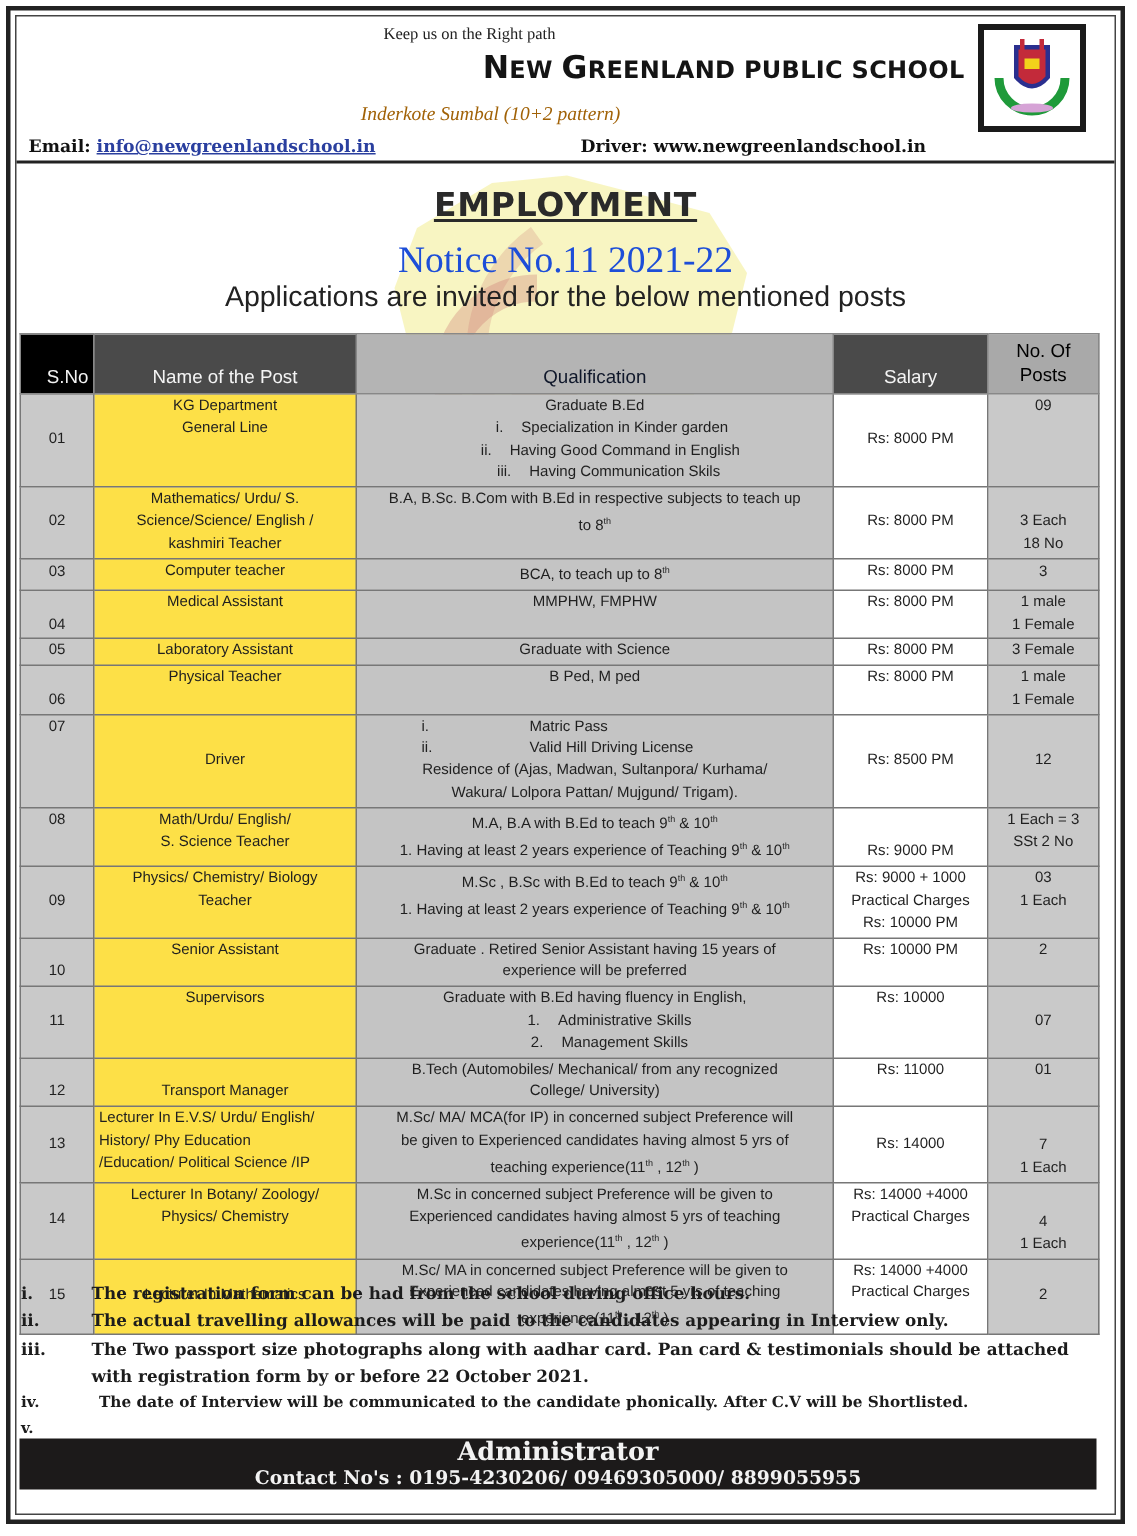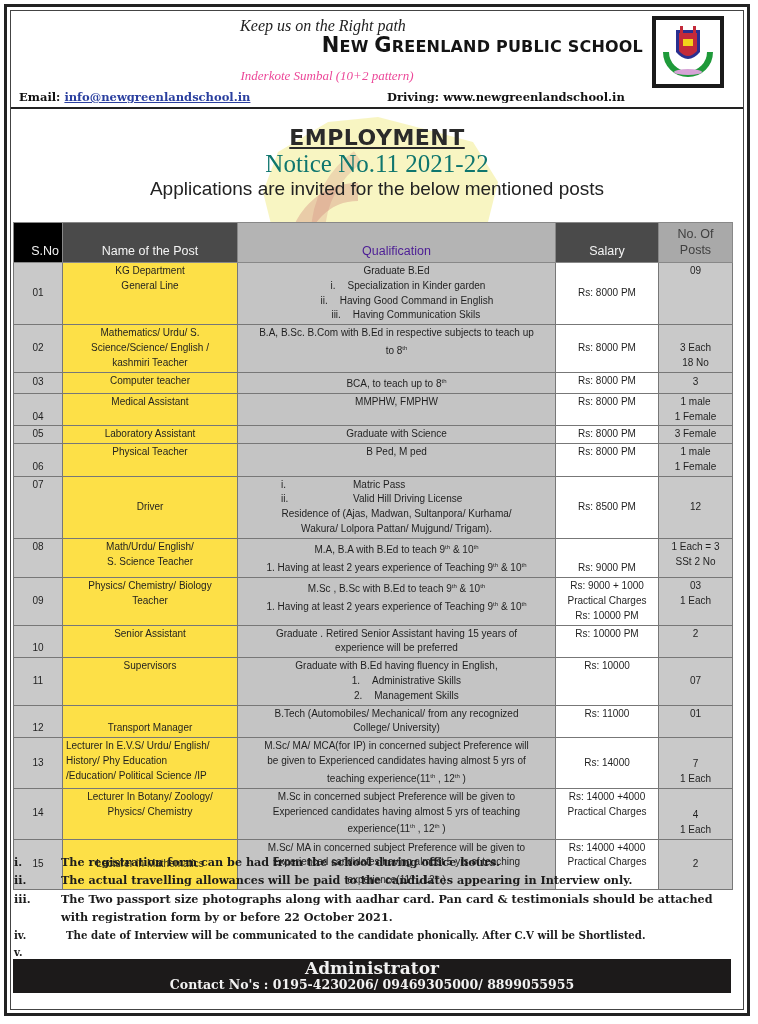--- a/index.html
+++ b/index.html
@@ -3,47 +3,47 @@
 <meta charset="utf-8">
 <style>
   * { box-sizing: border-box; margin: 0; padding: 0; }
   html, body { width: 758px; height: 1024px; background: #ffffff; overflow: hidden; }
   body { font-family: "Liberation Sans", sans-serif; color: #1a1a1a; position: relative; }
 
   .frame-outer { position: absolute; left: 4px; top: 4px; width: 746px; height: 1012px; border: 3px solid #222; }
   .frame-inner { position: absolute; left: 10px; top: 10px; width: 734px; height: 1000px; border: 1px solid #444; }
 
   .header { position: absolute; left: 11px; top: 11px; width: 732px; height: 96px; }
-  .motto { position: absolute; top: 6px; left: 12px; width: 600px; text-align: center; font-family: "Liberation Serif", serif; font-style: italic; font-size: 16px; color: #222; }
+  .motto { position: absolute; top: 6px; left: 2px; width: 600px; text-align: center; font-family: "Liberation Serif", serif; font-size: 11px; color: #222; }
   .school-name { position: absolute; top: 22px; left: 0; width: 632px; text-align: right; font-family: "DejaVu Sans", sans-serif; font-weight: bold; font-size: 21px; letter-spacing: 0.2px; color: #141414; }
   .school-name .sc { font-size: 16px; }
-  .subtitle { position: absolute; top: 57px; left: 0; width: 632px; text-align: center; font-family: "Liberation Serif", serif; font-style: italic; font-size: 13px; color: #ec4899; }
+  .subtitle { position: absolute; top: 57px; left: 0; width: 632px; text-align: center; font-family: "Liberation Serif", serif; font-style: italic; font-size: 13px; color: #a16207; }
   .contact-line { position: absolute; top: 79px; left: 8px; width: 620px; font-family: "DejaVu Serif", serif; font-weight: bold; font-size: 11.5px; color: #111; }
   .contact-line .email-link { color: #2a3f9f; text-decoration: underline; }
   .contact-line .website { position: absolute; left: 368px; top: 0; }
   .logo-box { position: absolute; left: 641px; top: 5px; width: 72px; height: 72px; border: 4px solid #1a1a1a; background: #fff; display: flex; align-items: center; justify-content: center; }
   .header-rule { position: absolute; left: 11px; top: 107px; width: 732px; border-top: 2px solid #222; }
 
   .watermark-map { position: absolute; left: 258px; top: 112px; width: 250px; height: 200px; pointer-events: none; }
   .watermark-text { position: absolute; pointer-events: none; font-family: "DejaVu Sans", sans-serif; }
   .wm-jkalerts { left: 150px; top: 318px; font-size: 60px; color: rgba(160,160,160,0.35); letter-spacing: 2px; }
   .wm-latest { left: 172px; top: 425px; font-size: 33px; font-weight: bold; color: rgba(110,110,110,0.35); letter-spacing: 1px; }
 
   .title-block { position: absolute; left: 11px; top: 125px; width: 732px; text-align: center; }
   .employment { font-family: "DejaVu Sans", sans-serif; font-size: 22px; font-weight: bold; text-decoration: underline; color: #2a2a2a; letter-spacing: 0.5px; }
-  .notice { margin-top: 0; font-family: "Liberation Serif", serif; font-size: 25px; color: #0f766e; }
+  .notice { margin-top: 10px; font-family: "Liberation Serif", serif; font-size: 25px; color: #1d4ed8; }
   .invite { margin-top: 0px; font-family: "Liberation Sans", sans-serif; font-size: 19px; color: #222; }
 
   table.posts { position: absolute; left: 13px; top: 222px; width: 719px; border-collapse: collapse; font-family: "Liberation Sans", sans-serif; font-size: 10px; color: #1f1f1f; table-layout: fixed; }
   table.posts th { height: 40px; font-size: 12.5px; font-weight: normal; padding: 0 3px 4px; vertical-align: bottom; border: 1px solid #888; }
   th.h-sno { background: #000000; color: #f2f2f2; text-align: right; padding-left: 10px; }
   th.h-name { background: #4a4a4a; color: #f4f4f4; }
-  th.h-qual { background: #b4b4b4; color: #4c1d95; }
+  th.h-qual { background: #b4b4b4; color: #0f172a; }
   th.h-sal { background: #4a4a4a; color: #f4f4f4; }
-  th.h-posts { background: #a9a9a9; color: #404040; line-height: 16px; }
+  th.h-posts { background: #a9a9a9; color: #000000; line-height: 16px; }
   table.posts td { border: 1px solid #777; padding: 1px 3px; text-align: center; line-height: 14.8px; }
   td.c-sno { background: #c9c9c9; text-align: left; padding-left: 6px; }
   td.c-name { background: #fde047; }
   td.c-qual { background: #c4c4c4; }
   td.c-sal { background: #ffffff; }
   td.c-posts { background: #c9c9c9; }
   .va-top { vertical-align: top; }
   .va-mid { vertical-align: middle; }
   .va-bot { vertical-align: bottom; }
   .ol-line { display: block; }
@@ -74,21 +74,21 @@
 </svg>
 
 <header class="header">
   <div class="motto">Keep us on the Right path</div>
   <div class="school-name"><span>N</span><span class="sc">EW </span><span>G</span><span class="sc">REENLAND PUBLIC SCHOOL</span></div>
   <div class="subtitle">Inderkote Sumbal (10+2 pattern)</div>
   <div class="contact-line">
     <span>Email:</span>
     <a class="email-link">info@newgreenlandschool.in</a>
     <span class="website">
-      <span>Driving:</span>
+      <span>Driver:</span>
       <span>www.newgreenlandschool.in</span>
     </span>
   </div>
   <div class="logo-box">
     <svg width="60" height="60" viewBox="0 0 60 60">
       <path d="M8,30 A22,22 0 0 0 52,30" fill="none" stroke="#1f9a3a" stroke-width="6"></path>
       <path d="M18,8 L42,8 L42,30 Q30,44 18,30 Z" fill="#2a2f8f"></path>
       <path d="M21,11 L39,11 L39,29 Q30,39 21,29 Z" fill="#c32a3a"></path>
       <rect x="25" y="17" width="10" height="7" fill="#f2d21b"></rect>
       <rect x="22" y="4" width="3" height="8" fill="#c32a3a"></rect>

